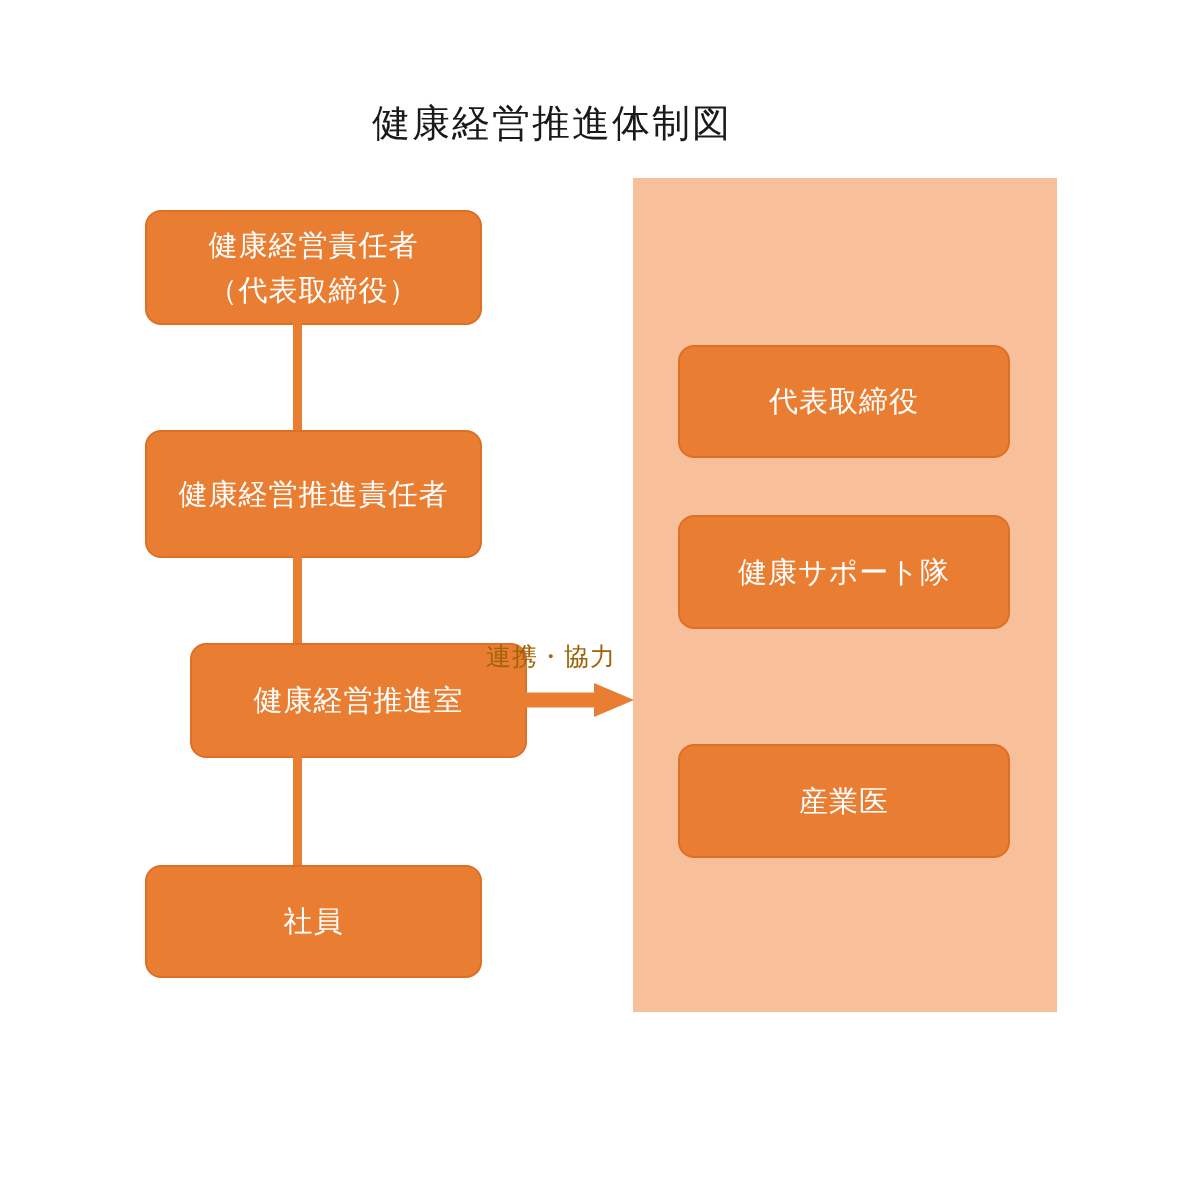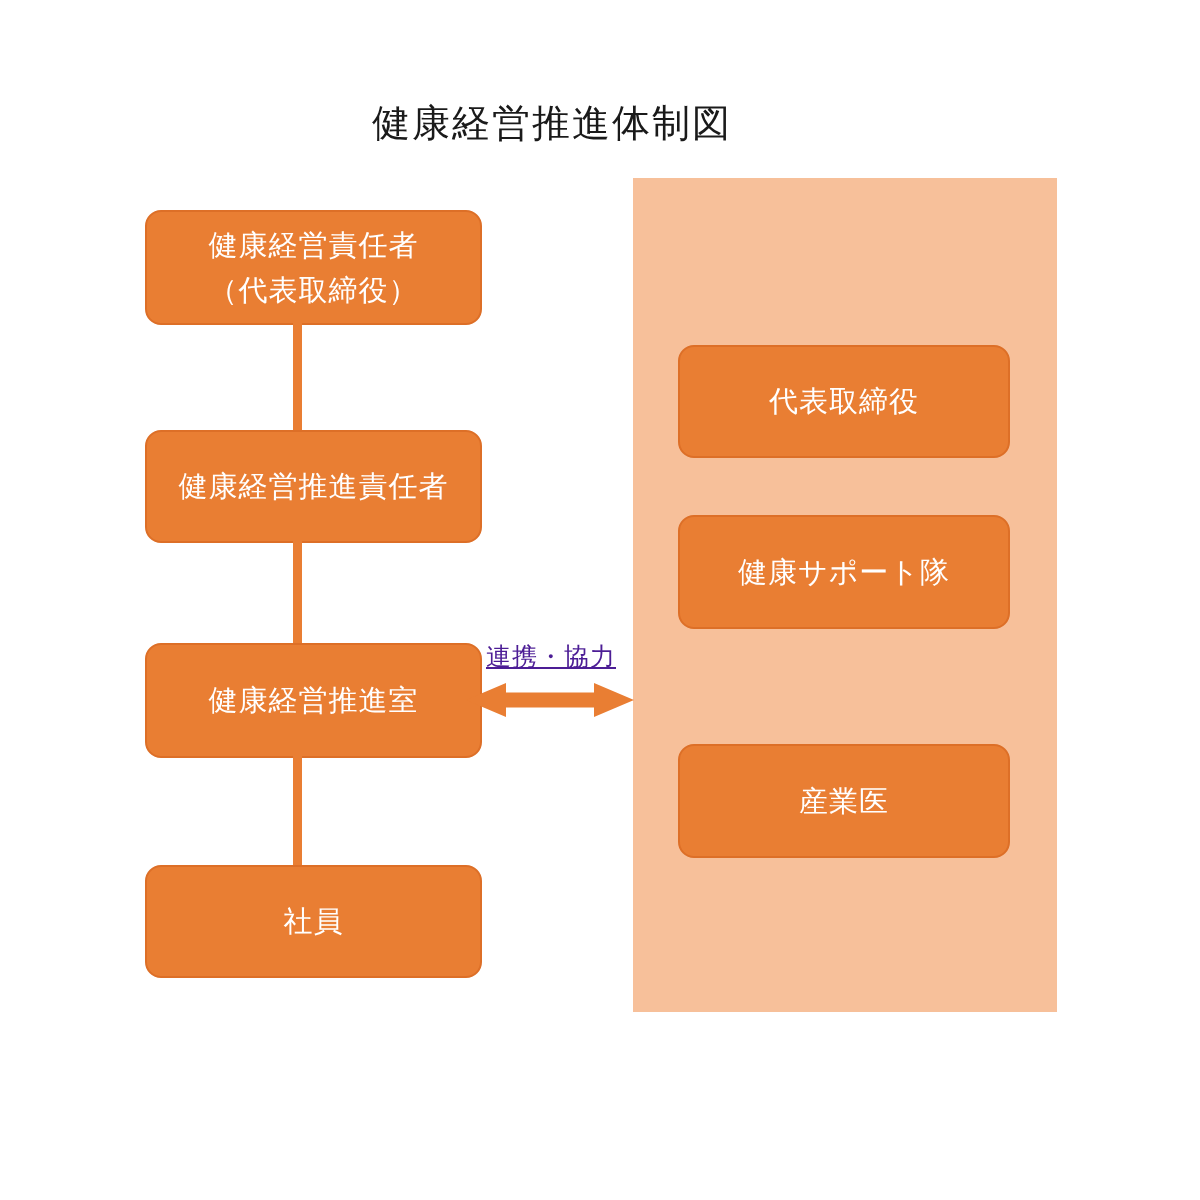--- a/index.html
+++ b/index.html
@@ -39,22 +39,22 @@
     color: #ffffff;
     font-size: 29px;
     letter-spacing: 1px;
     text-align: center;
     line-height: 1.55;
     white-space: pre-line;
   }
   
   .lbox { left: 145px; width: 337px; }
   .lbox-1 { top: 210px; height: 115px; }
-  .lbox-2 { top: 430px; height: 113px; }
-  .lbox-3 { top: 643px; height: 115px; }
+  .lbox-2 { top: 430px; height: 128px; }
+  .lbox-3 { top: 643px; height: 115px; margin-left: 45px; }
   .lbox-4 { top: 865px; height: 113px; }
   
   .v-connector {
     position: absolute;
     left: 293px;
     width: 9px;
     background: #e97e33;
   }
   .vc-1 { top: 323px; height: 109px; }
   .vc-2 { top: 541px; height: 104px; }
@@ -75,23 +75,22 @@
   .rbox-4 { top: 744px; height: 114px; }
   .rbox-5 { top: 858px; height: 118px; }
   
   .coop-label {
     position: absolute;
     left: 462px;
     top: 640px;
     width: 178px;
     text-align: center;
     font-size: 25px;
-    color: #4c1d95;
+    color: #a16207;
     letter-spacing: 1px;
-    text-decoration: underline;
   }
   .coop-arrow {
     position: absolute;
     left: 464px;
     top: 678px;
     width: 172px;
     height: 44px;
   }
 </style>
 </head>

